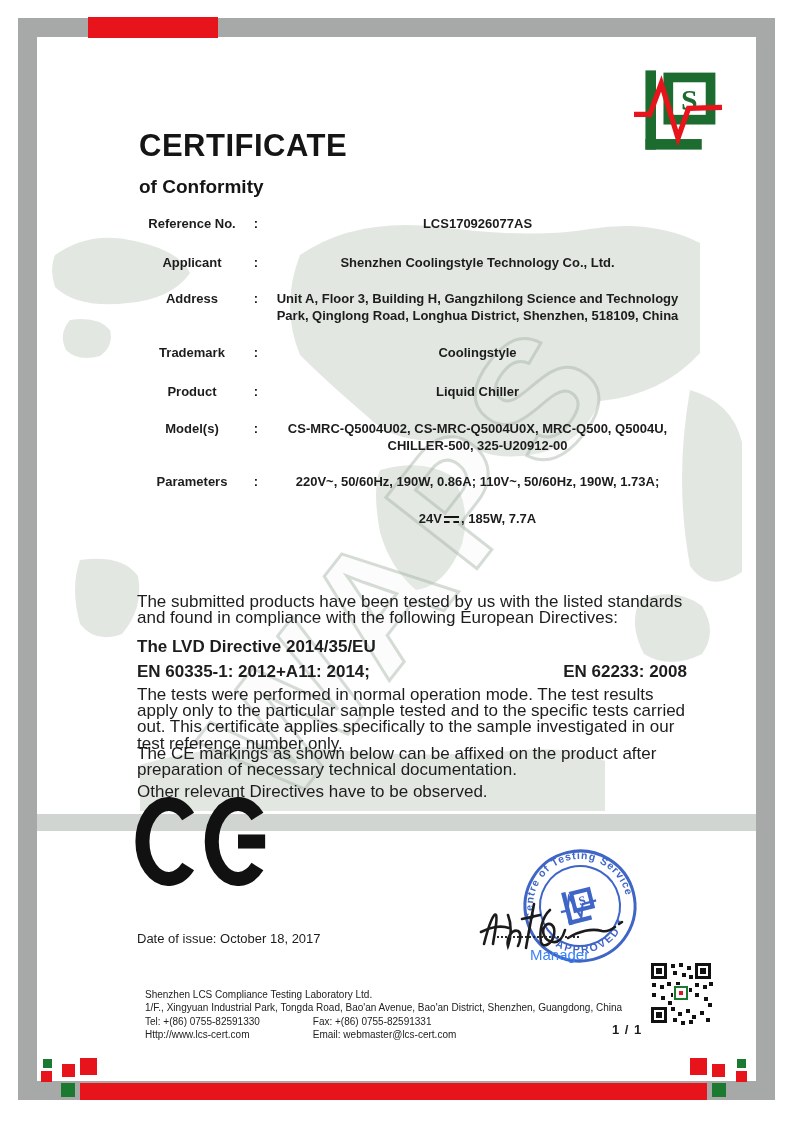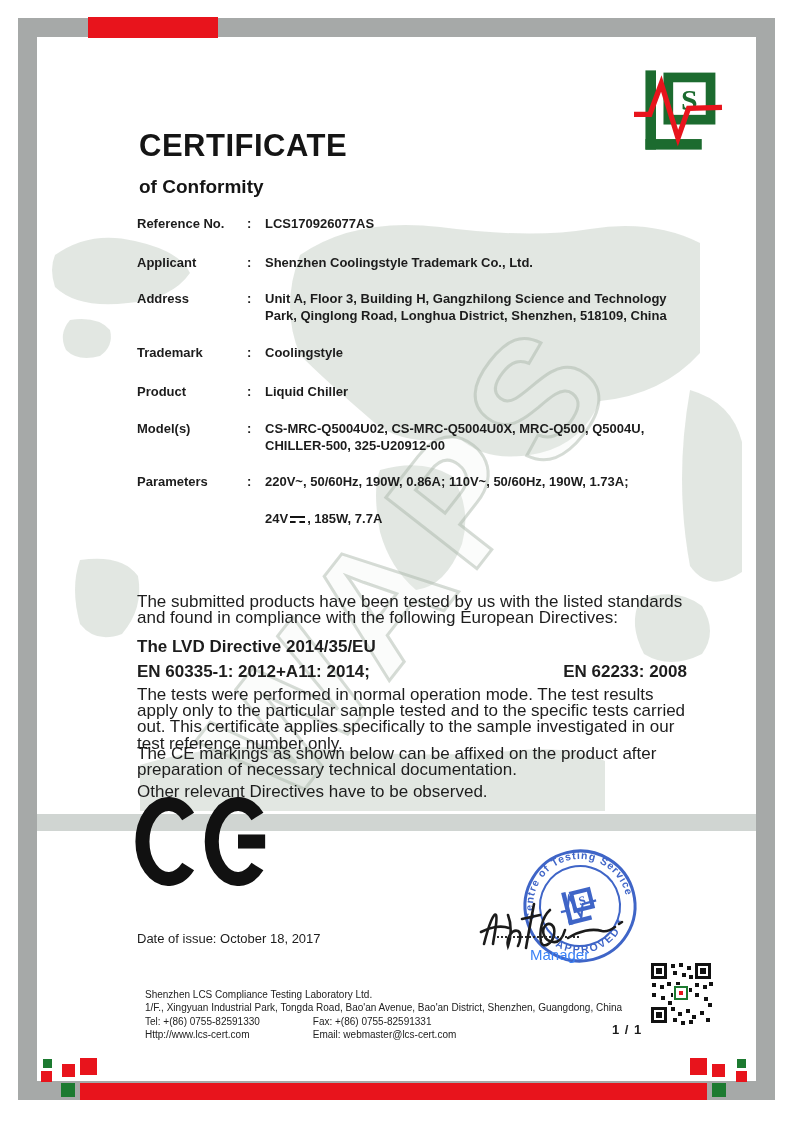--- a/index.html
+++ b/index.html
@@ -26,21 +26,21 @@
   .red-topbar { position:absolute; left:88px; top:17px; width:130px; height:21px;
                 background:#e8141c; z-index:5; }
 
   .logo { position:absolute; left:633px; top:66px; width:90px; height:88px; z-index:3; }
 
   .titleblock { position:absolute; left:139px; top:128px; z-index:3; }
   .title   { font-size:31px; font-weight:bold; letter-spacing:0.5px; color:#151515; }
   .subtitle{ font-size:19px; font-weight:bold; margin-top:12px; color:#151515; }
 
   .row { position:absolute; left:137px; width:560px; display:flex; z-index:3;
-         font-size:13px; font-weight:bold; line-height:16.5px; }
+         font-size:13px; font-weight:bold; line-height:16.5px;text-align:center; }
   .row .lbl { width:110px; flex:none; }
   .row .sep { width:18px; flex:none; }
   .row .val { width:425px; }
   .gap2 { height:20px; }
 
   .dc { display:inline-block; width:15px; height:9px; position:relative; margin:0 2px; top:0px; }
   .dc::before { content:""; position:absolute; top:2px; left:0; right:0; border-top:2.5px solid #141414; }
   .dc::after  { content:""; position:absolute; top:7px; left:0; right:0; border-top:2px dashed #141414; }
 
   .para { position:absolute; left:137px; width:550px; font-size:17px; line-height:16.2px;
@@ -108,21 +108,21 @@
   </div>
 
   <div class="row" style="top:216px">
     <span class="lbl">Reference No.</span>
     <span class="sep">:</span>
     <span class="val">LCS170926077AS</span>
   </div>
   <div class="row" style="top:255px">
     <span class="lbl">Applicant</span>
     <span class="sep">:</span>
-    <span class="val">Shenzhen Coolingstyle Trademark Co., Ltd.</span>
+    <span class="val">Shenzhen Coolingstyle Technology Co., Ltd.</span>
   </div>
   <div class="row" style="top:291px">
     <span class="lbl">Address</span>
     <span class="sep">:</span>
     <span class="val">Unit A, Floor 3, Building H, Gangzhilong Science and Technology Park, Qinglong Road, Longhua District, Shenzhen, 518109, China</span>
   </div>
   <div class="row" style="top:345px">
     <span class="lbl">Trademark</span>
     <span class="sep">:</span>
     <span class="val">Coolingstyle</span>

